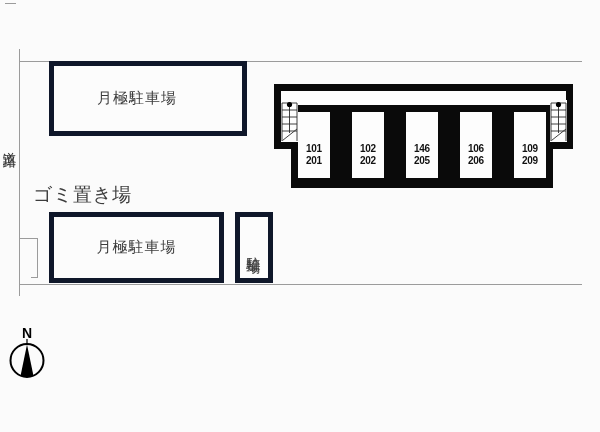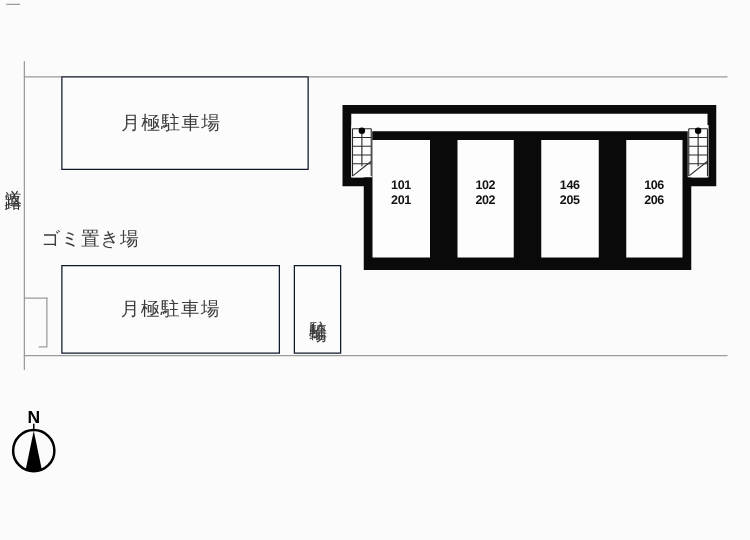--- a/index.html
+++ b/index.html
@@ -4,40 +4,40 @@
 <style>
   html,body{margin:0;padding:0;}
   body{
     width:600px;height:432px;position:relative;overflow:hidden;
     background:#fbfbfb;
     font-family:"DejaVu Sans","Liberation Sans",sans-serif;
   }
   .line{position:absolute;background:#9b9b9b;}
   .area{
     position:absolute;box-sizing:border-box;
-    border:1px solid #0f172a;background:#fcfcfc;
+    border:5px solid #0f172a;background:#fcfcfc;
     display:flex;align-items:center;justify-content:center;
   }
   .area-label{font-size:15px;color:#3c3c3c;letter-spacing:1px;white-space:nowrap;}
   #parking-upper .area-label{transform:translateX(-11px);}
   .v-text{writing-mode:vertical-rl;text-orientation:upright;}
   #road-label{
     position:absolute;left:3px;top:141px;font-size:14px;color:#333;
     letter-spacing:2px;line-height:1;
   }
   #garbage-label{
-    position:absolute;left:33px;top:182px;font-size:15px;color:#3c3c3c;
+    position:absolute;left:33px;top:182px;font-size:19px;color:#3c3c3c;
     letter-spacing:0.5px;white-space:nowrap;
   }
   #bike-label{font-size:14px;color:#3c3c3c;letter-spacing:2px;}
   
   #bldg-bar{position:absolute;left:274px;top:84px;width:299px;height:65px;background:#0a0a0a;}
   #bldg-bar-inner{position:absolute;left:281px;top:91px;width:285px;height:51px;background:#fdfdfd;}
   #bldg-block{
-    position:absolute;left:291px;top:105px;width:262px;height:111px;
+    position:absolute;left:291px;top:105px;width:262px;height:83px;
     background:#0a0a0a;box-sizing:border-box;
     padding:7px 7px 10px 7px;display:flex;gap:22px;
   }
   .unit{
     flex:1;background:#fdfdfd;box-sizing:border-box;
     padding-top:31px;text-align:center;
     font-family:"Liberation Sans",sans-serif;
     font-size:10px;font-weight:bold;line-height:12px;color:#111;
     letter-spacing:-0.3px;
   }
@@ -70,20 +70,21 @@
   <span id="bike-label" class="v-text">駐輪場</span>
 </div>
 
 <div id="bldg-bar"></div>
 <div id="bldg-bar-inner"></div>
 <div id="bldg-block">
   <div class="unit"><span>101</span><br><span>201</span></div>
   <div class="unit"><span>102</span><br><span>202</span></div>
   <div class="unit"><span>146</span><br><span>205</span></div>
   <div class="unit"><span>106</span><br><span>206</span></div>
+  <div class="unit"><span>109</span><br><span>209</span></div>
 </div>
 
 <svg class="stairs" id="stairs-left" width="17" height="42" viewBox="0 0 17 42">
   <rect x="0" y="0" width="17" height="42" fill="#fdfdfd"></rect>
   <g stroke="#2a2a2a" stroke-width="0.9" fill="none">
     <line x1="1" y1="3" x2="1" y2="41"></line>
     <line x1="8.5" y1="3" x2="8.5" y2="33"></line>
     <line x1="16" y1="3" x2="16" y2="41"></line>
     <line x1="1" y1="3" x2="16" y2="3"></line>
     <line x1="1" y1="10" x2="16" y2="10"></line>

